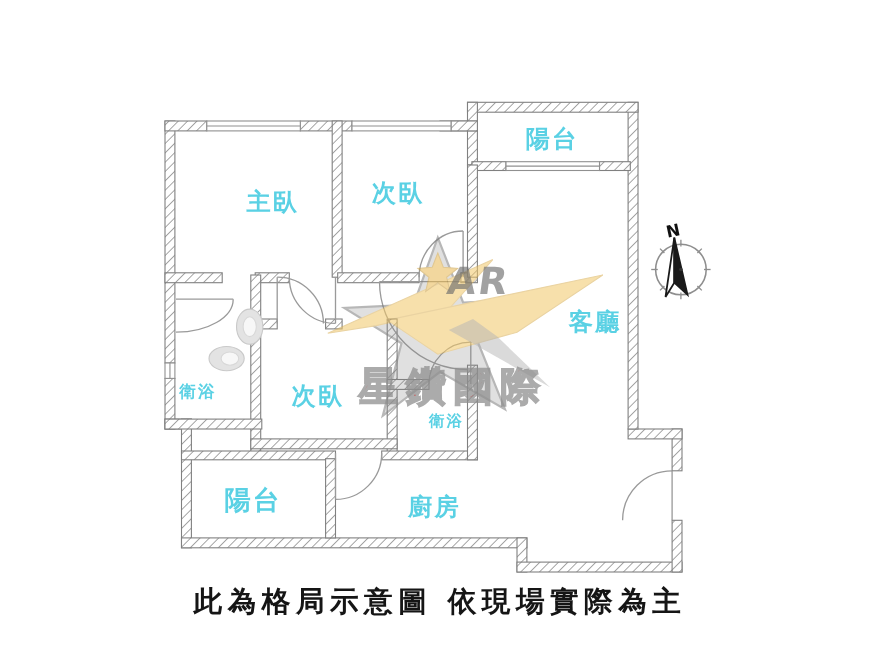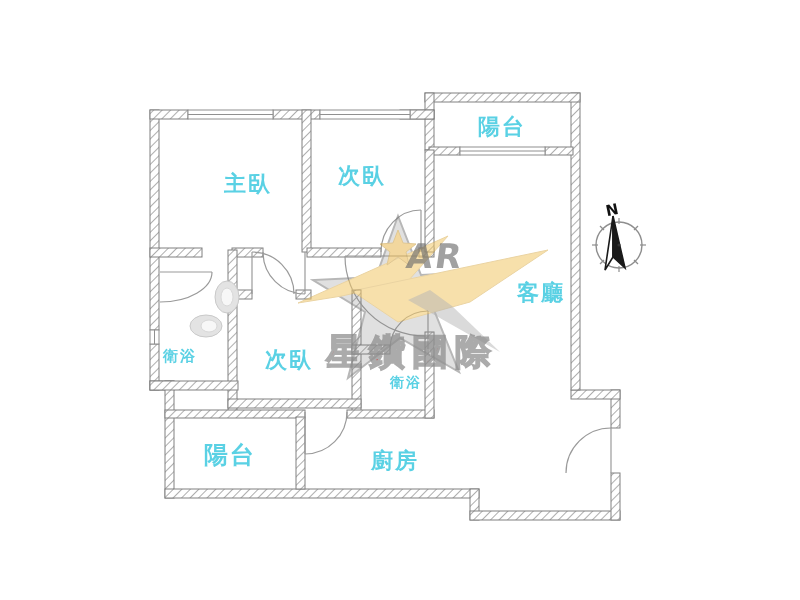--- a/index.html
+++ b/index.html
@@ -154,14 +154,15 @@
   <div class="room-label fs22" style="left:289px;top:360px;">次臥</div>
   <div class="room-label fs14" style="left:406px;top:383px;">衛浴</div>
   <div class="room-label fs24" style="left:230px;top:455px;">陽台</div>
   <div class="room-label fs22" style="left:366px;top:461px;margin-left:29px;">廚房</div>
 
   <div id="latin-text">AR</div>
   <div id="brand-text">星鑽國際</div>
 
   <div id="north-label">N</div>
 
+  <div id="disclaimer">此為格局示意圖 依現場實際為主</div>
 
 </div>
 
 </body></html>

